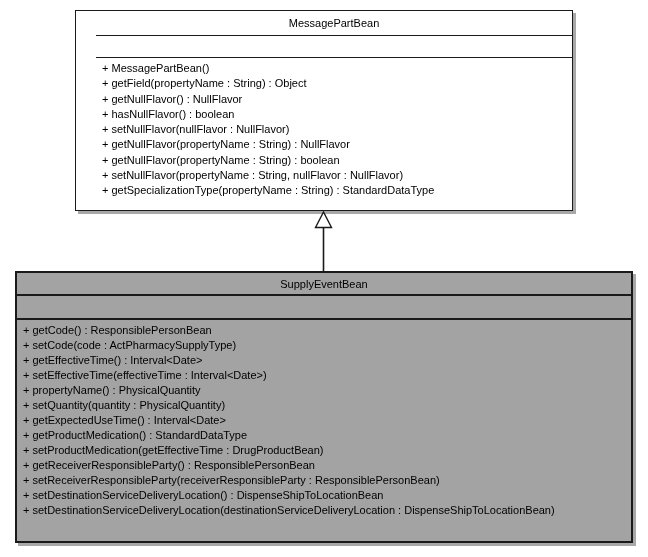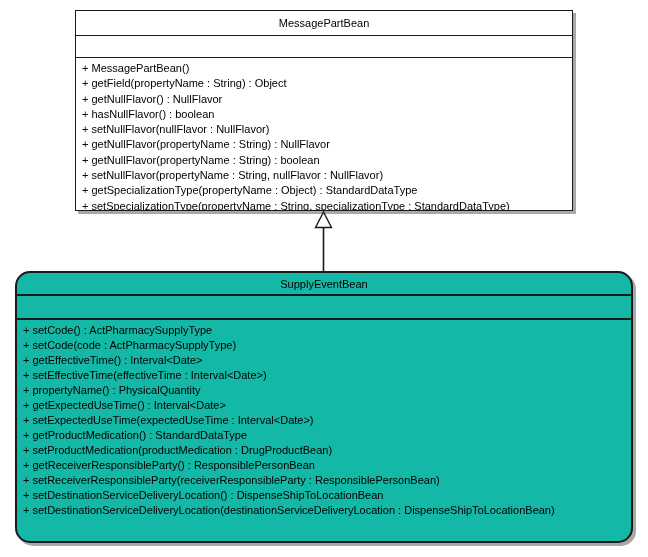--- a/index.html
+++ b/index.html
@@ -53,21 +53,21 @@
     padding: 3px 4px 0 6px;
     font-size: 11px;
     color: #000000;
     overflow: hidden;
   }
   .uml-methods .method-line {
     white-space: nowrap;
   }
   #class-messagepartbean {
     left: 75px; top: 10px;
-    width: 498px; height: 201px;
+    width: 498px; height: 201px; padding-left: 20px;
   }
   #class-messagepartbean .method-line { line-height: 15.3px; }
   #class-supplyeventbean {
     left: 15px; top: 271px;
     width: 618px; height: 272px;
   }
   #class-supplyeventbean .method-line { line-height: 15px; }
   #generalization-arrow {
     position: absolute;
     left: 312px; top: 211px;
@@ -84,43 +84,42 @@
     <div class="uml-attrs"></div>
     <div class="uml-methods">
         <div class="method-line">+ MessagePartBean()</div>
         <div class="method-line">+ getField(propertyName : String) : Object</div>
         <div class="method-line">+ getNullFlavor() : NullFlavor</div>
         <div class="method-line">+ hasNullFlavor() : boolean</div>
         <div class="method-line">+ setNullFlavor(nullFlavor : NullFlavor)</div>
         <div class="method-line">+ getNullFlavor(propertyName : String) : NullFlavor</div>
         <div class="method-line">+ getNullFlavor(propertyName : String) : boolean</div>
         <div class="method-line">+ setNullFlavor(propertyName : String, nullFlavor : NullFlavor)</div>
-        <div class="method-line">+ getSpecializationType(propertyName : Object) : StandardDataType</div>
-        <div class="method-line">+ setSpecializationType(propertyName : String, specializationType : StandardDataType)</div>
+        <div class="method-line">+ getSpecializationType(propertyName : String) : StandardDataType</div>
       </div>
   </div>
 
   <svg id="generalization-arrow" viewBox="0 0 24 61">
     <line x1="11.5" y1="16" x2="11.5" y2="61" stroke="#1a1a1a" stroke-width="1.6"></line>
     <polygon points="11.5,1 3.5,16.5 19.5,16.5" fill="#ffffff" stroke="#1a1a1a" stroke-width="1.4"></polygon>
   </svg>
 
-  <div class="uml-class thick" id="class-supplyeventbean" style="background-color: #14b8a6; border-radius: 15px;">
+  <div class="uml-class thick" id="class-supplyeventbean" style="background-color: #a3a3a3;">
     <div class="uml-title">SupplyEventBean</div>
     <div class="uml-attrs"></div>
     <div class="uml-methods">
-        <div class="method-line">+ setCode() : ActPharmacySupplyType</div>
+        <div class="method-line">+ getCode() : ResponsiblePersonBean</div>
         <div class="method-line">+ setCode(code : ActPharmacySupplyType)</div>
         <div class="method-line">+ getEffectiveTime() : Interval&lt;Date&gt;</div>
         <div class="method-line">+ setEffectiveTime(effectiveTime : Interval&lt;Date&gt;)</div>
         <div class="method-line">+ propertyName() : PhysicalQuantity</div>
+        <div class="method-line">+ setQuantity(quantity : PhysicalQuantity)</div>
         <div class="method-line">+ getExpectedUseTime() : Interval&lt;Date&gt;</div>
-        <div class="method-line">+ setExpectedUseTime(expectedUseTime : Interval&lt;Date&gt;)</div>
         <div class="method-line">+ getProductMedication() : StandardDataType</div>
-        <div class="method-line">+ setProductMedication(productMedication : DrugProductBean)</div>
+        <div class="method-line">+ setProductMedication(getEffectiveTime : DrugProductBean)</div>
         <div class="method-line">+ getReceiverResponsibleParty() : ResponsiblePersonBean</div>
         <div class="method-line">+ setReceiverResponsibleParty(receiverResponsibleParty : ResponsiblePersonBean)</div>
         <div class="method-line">+ setDestinationServiceDeliveryLocation() : DispenseShipToLocationBean</div>
         <div class="method-line">+ setDestinationServiceDeliveryLocation(destinationServiceDeliveryLocation : DispenseShipToLocationBean)</div>
       </div>
   </div>
 
 </div>
 
 </body></html>

